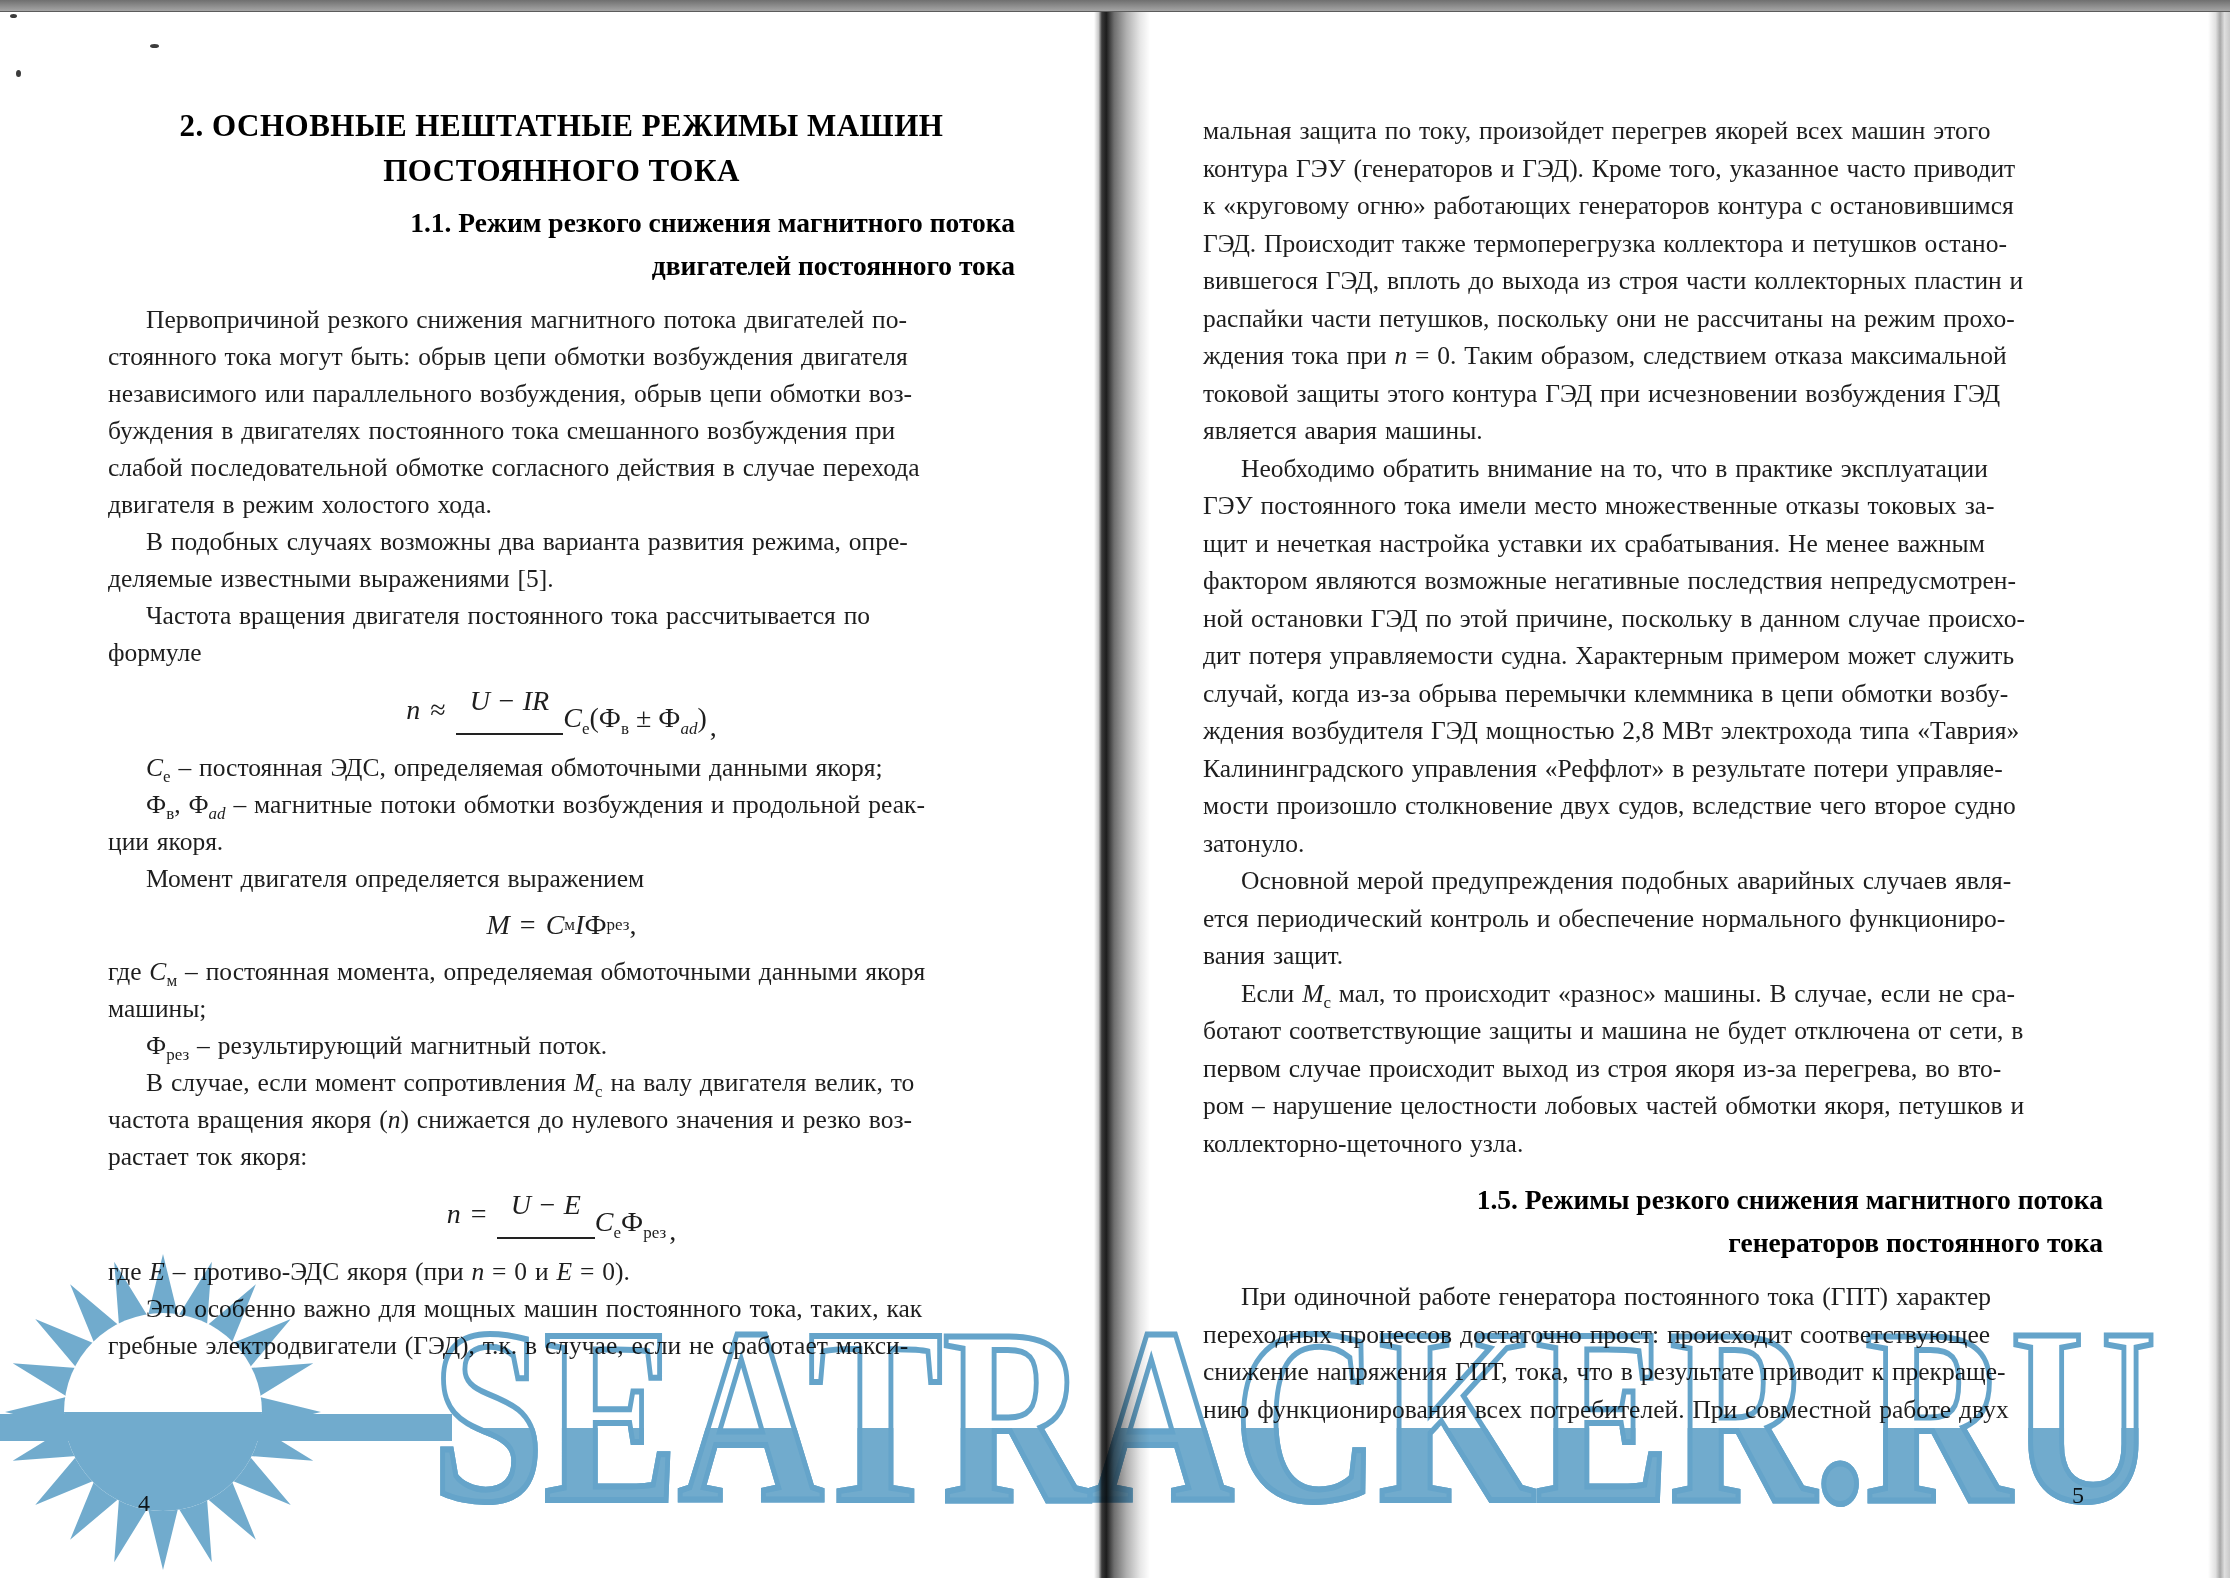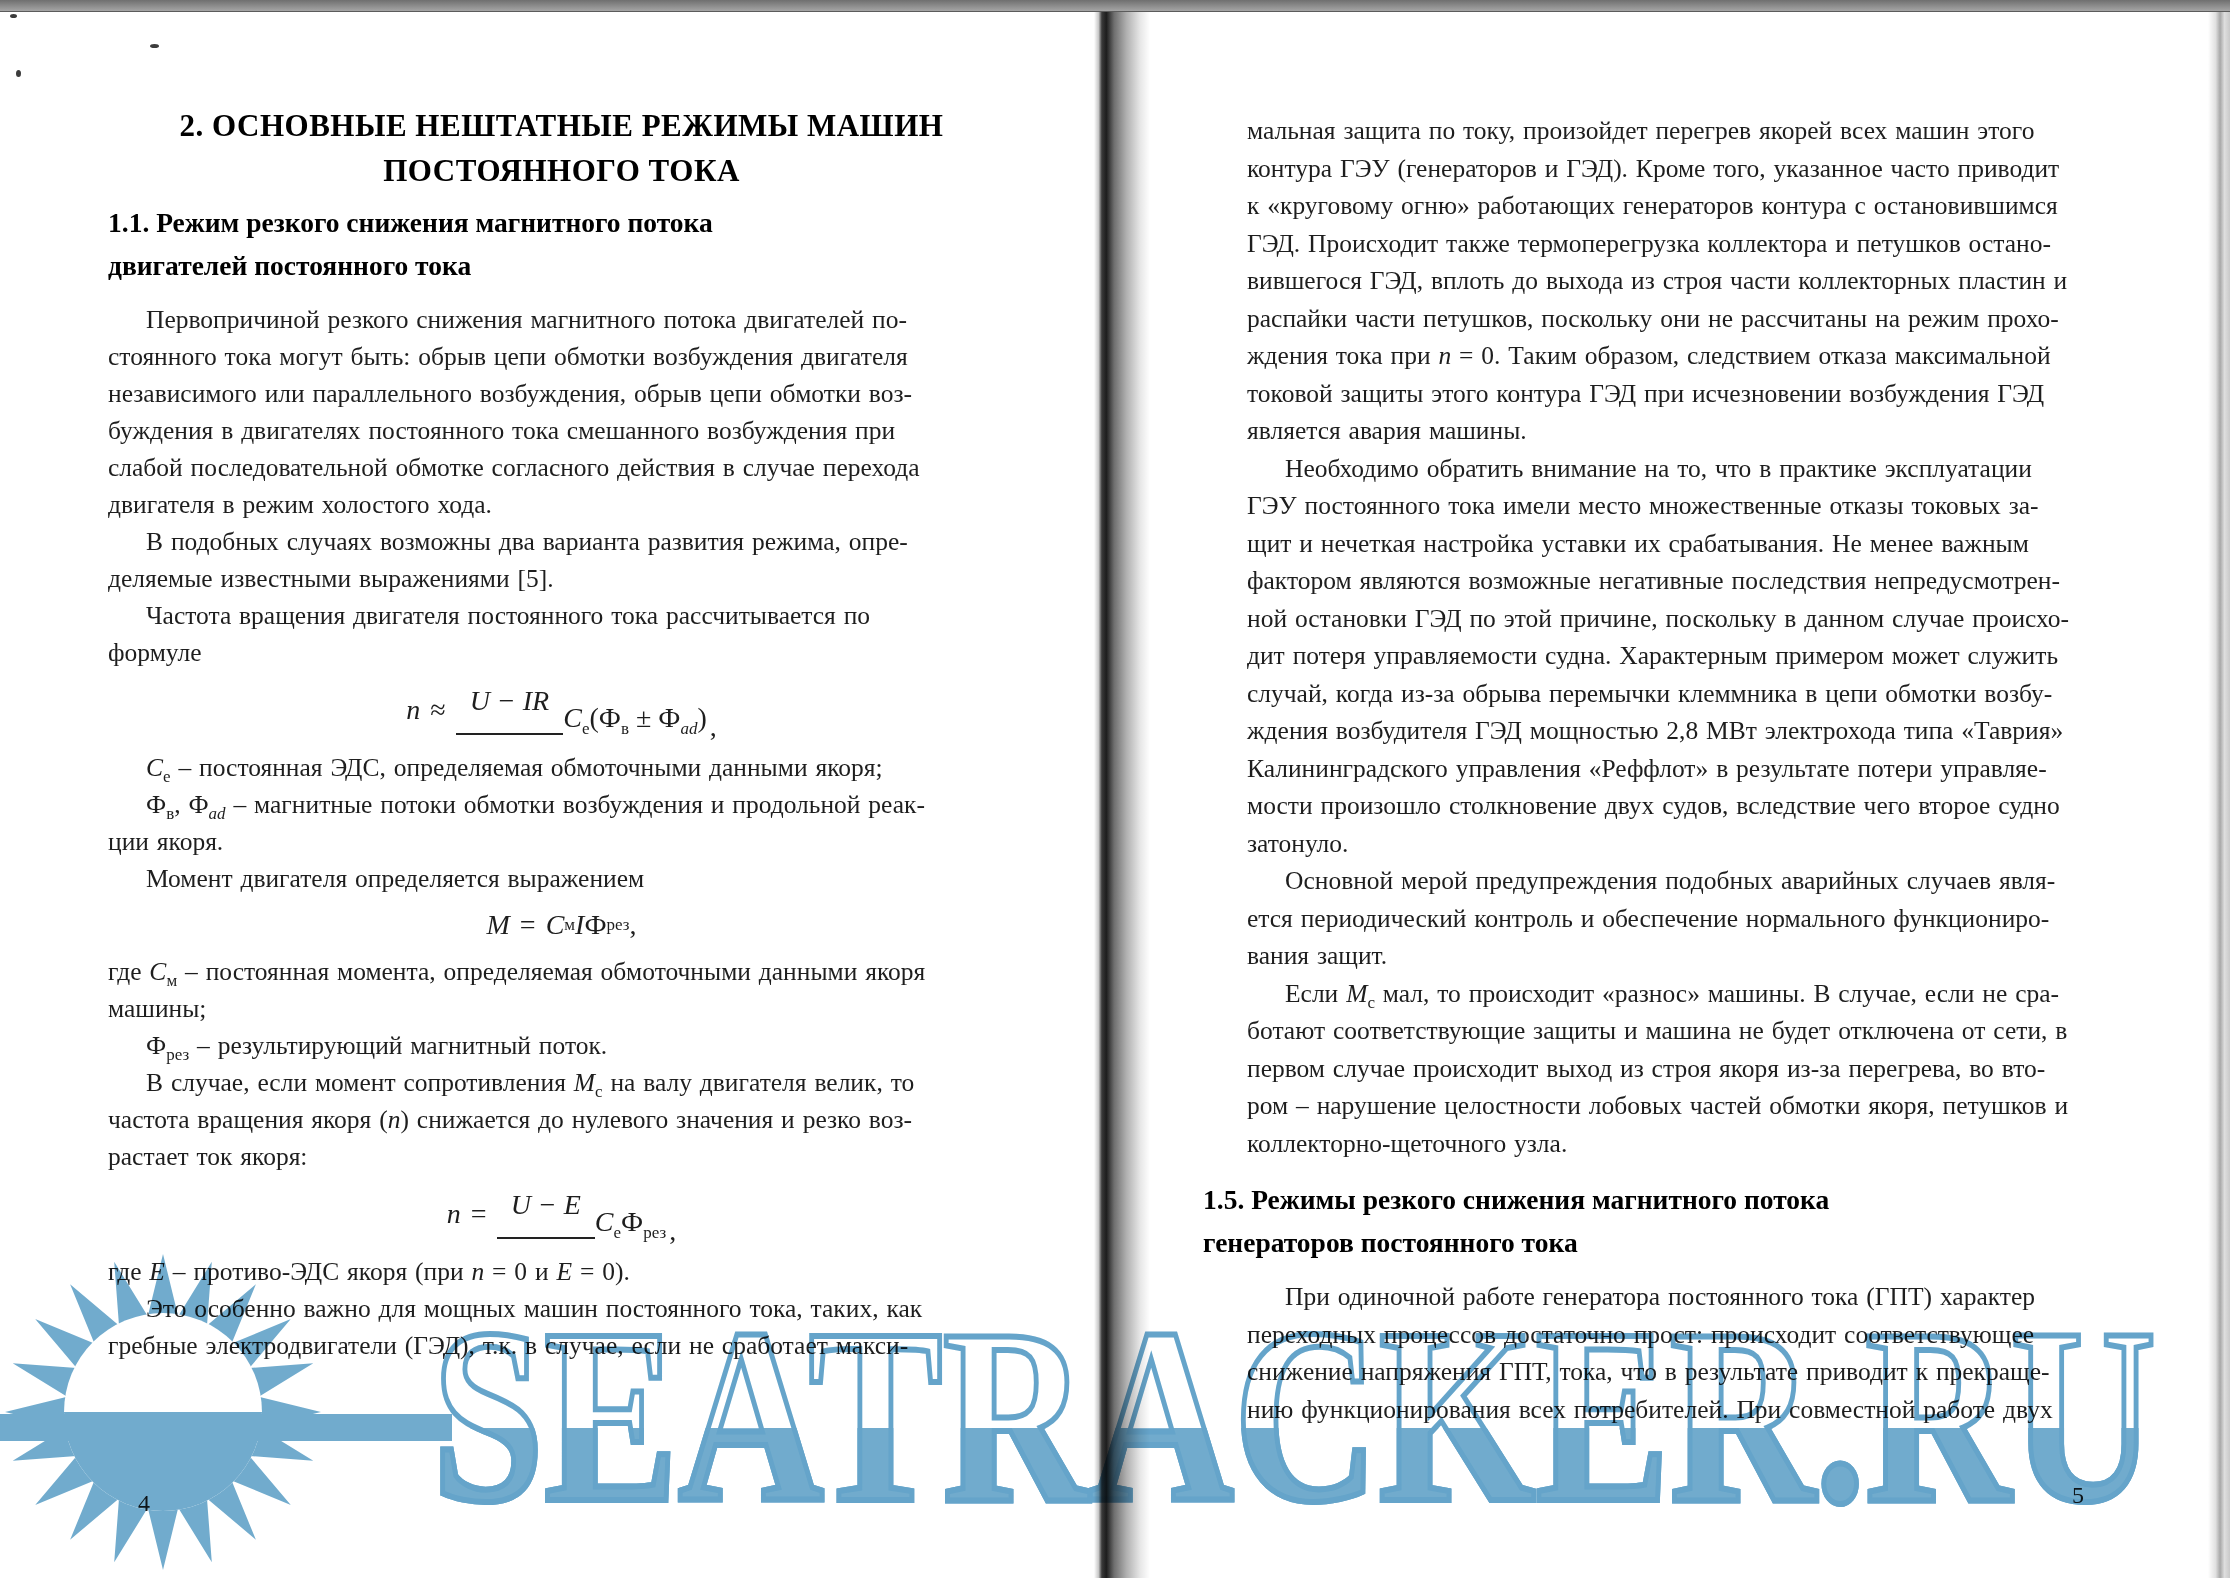--- a/index.html
+++ b/index.html
@@ -17,25 +17,25 @@
   .right-edge{position:absolute;right:0;top:0;width:22px;height:1578px;z-index:5;
     background:linear-gradient(to right,#ffffff 0%,#e0e0e0 35%,#a8a8a8 55%,#dedede 75%,#c9c9c9 100%);}
   .speck{position:absolute;background:#3c3c3c;border-radius:50%;z-index:6;}
 
   
   .page{position:absolute;z-index:10;}
   #left-page{left:108px;top:103px;width:907px;}
   #right-page{left:1203px;top:112px;width:900px;}
 
   .chapter-title{font-size:31px;line-height:45px;font-weight:bold;text-align:center;color:#000;letter-spacing:.5px;}
-  .section-head{font-size:27.5px;line-height:43px;font-weight:bold;text-align:left;color:#000;margin-top:8px;}
+  .section-head{font-size:27.5px;line-height:43px;font-weight:bold;text-align:right;color:#000;margin-top:8px;}
   #right-page .section-head{margin-top:16px;}
 
   .para{font-size:25.5px;line-height:37px;margin:0;white-space:pre-line;text-align:left;word-spacing:1.5px;}
-  #right-page .para{line-height:37.5px;margin-left:44px;}
+  #right-page .para{line-height:37.5px;}
   .first{margin-top:14px;}
   .indent{text-indent:38px;}
   .it{font-style:italic;}
   sub{font-size:17px;line-height:0;}
 
   .formula{display:flex;align-items:center;justify-content:center;height:78px;font-size:28px;color:#1e1e1e;}
   .f-short{height:56px;}
   .rel{margin:0 10px;}
   .frac{display:inline-flex;flex-direction:row;text-align:center;vertical-align:middle;}
   .frac .num{padding:0 14px 3px;border-bottom:2px solid #222;line-height:32px;}

